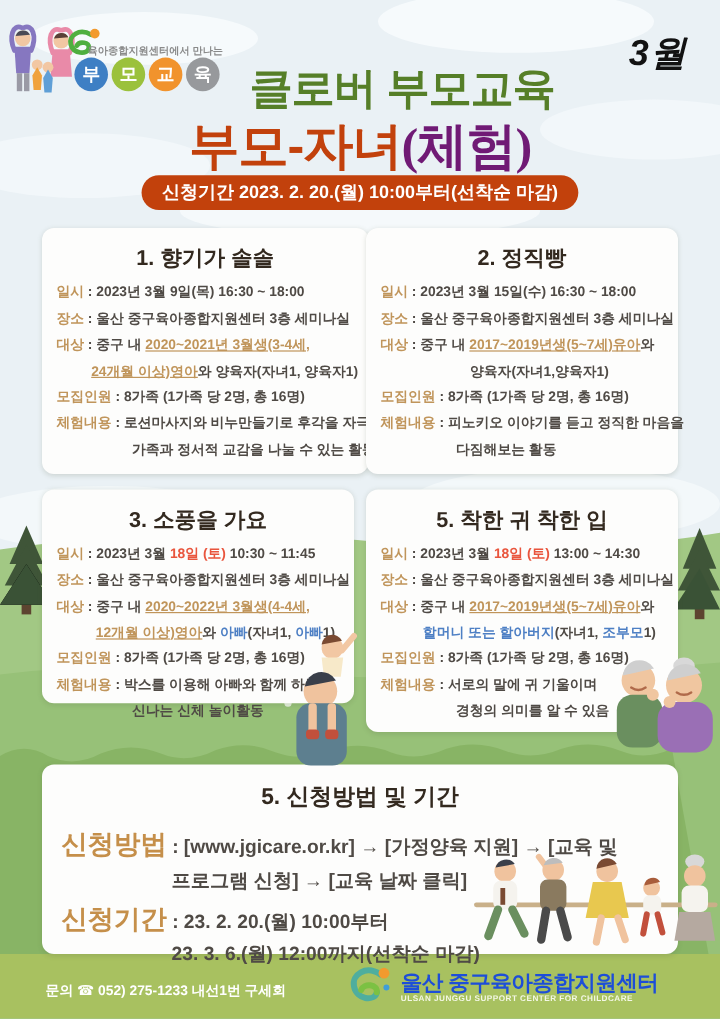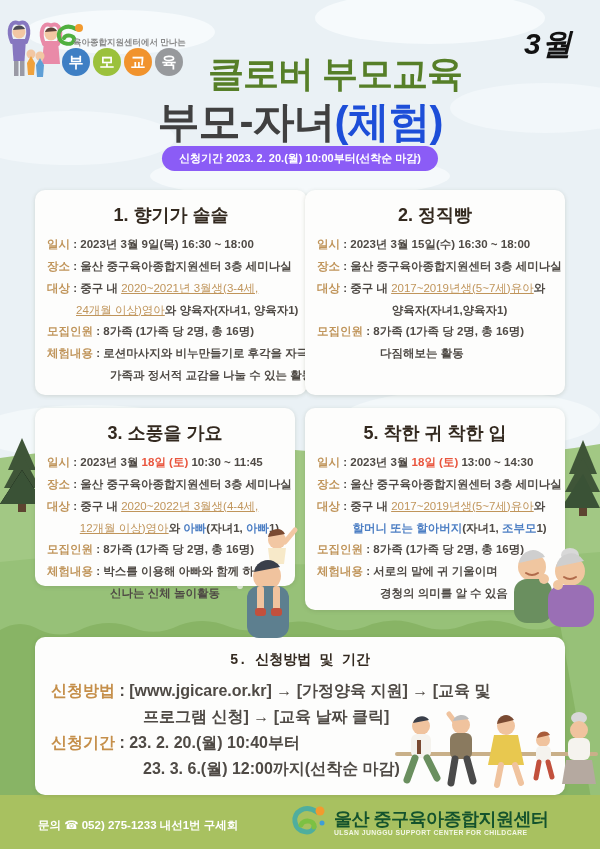--- a/index.html
+++ b/index.html
@@ -20,59 +20,59 @@
   .circles { position:absolute; left:62px; top:48px; z-index:2; display:flex; gap:3px; }
   .circle { width:28px; height:28px; border-radius:50%; color:#fff;
     font-size:15px; font-weight:800; display:flex; align-items:center; justify-content:center; }
   .c-bu { background:#3e7fc4; } .c-mo { background:#9bc13c; }
   .c-gyo { background:#f1932d; } .c-yuk { background:#97999c; }
 
   .main-title { position:absolute; left:150px; top:50px; width:370px; z-index:2;
     text-align:center; font-size:36px; font-weight:800; color:#567f28; letter-spacing:-1px; }
   .subtitle { position:absolute; left:80px; top:94px; width:440px; z-index:2;
     text-align:center; font-size:42px; font-weight:800; letter-spacing:-1px; }
-  .sub-main { color:#404040; } .sub-paren { color:#1d4ed8; }
+  .sub-main { color:#c2410c; } .sub-paren { color:#701a75;font-family:Liberation Serif, serif; }
   .pill { position:absolute; left:50%; transform:translateX(-50%); top:146px; z-index:2;
-    background:#8b5cf6; color:#ffffff; border-radius:17px; padding:5px 17px;
-    font-size:11px; font-weight:800; white-space:nowrap; }
+    background:#c2410c; color:#ffffff; border-radius:17px; padding:5px 17px;
+    font-size:15px; font-weight:800; white-space:nowrap; }
 
   
   .card { position:absolute; z-index:2; background:#fdfdfc; border-radius:10px;
     box-shadow:0 1px 4px rgba(80,90,60,.18); padding:11px 12px 8px; box-sizing:border-box; }
   .card1 { left:35px; top:190px; width:272px; height:205px; }
   .card2 { left:305px; top:190px; width:260px; height:205px; }
   .card3 { left:35px; top:408px; width:260px; height:178px; }
   .card4 { left:305px; top:408px; width:260px; height:202px; }
   .card5 { left:35px; top:637px; width:530px; height:158px; padding:12px 16px 8px; }
   .card-title { text-align:center; font-size:18px; font-weight:800; color:#33291f; margin:2px 0 7px; }
   .line { font-size:11.5px; line-height:1.9; color:#4f4a45; font-weight:700; white-space:nowrap; }
   .lbl { color:#c0955b; font-weight:800; }
-  .u   { color:#c0955b; font-weight:400; text-decoration:underline; }
+  .u   { color:#c0955b; font-weight:700; text-decoration:underline; }
   .red { color:#e9553d; font-weight:800;text-align:right; }
   .blue{ color:#4d7fc4; font-weight:800; }
   .ind  { padding-left:29px;text-align:center; }
   .ind2 { padding-left:63px; }
 
-  .card5 .card-title { font-size:14px; margin-bottom:9px;font-family:Liberation Mono, monospace; }
+  .card5 .card-title { font-size:19px; margin-bottom:9px; }
   .line5 { font-size:16px; line-height:1.62; color:#4f4a45; font-weight:700; white-space:nowrap; }
-  .line5 .lbl { color:#c58f4a; font-size:16px; }
+  .line5 .lbl { color:#c58f4a; font-size:22px; }
   .ind5 { padding-left:92px; }
 
   
   .illus { position:absolute; z-index:3; }
   .dad-child   { left:233px; top:524px; }
   .grandpar    { left:502px; top:533px; }
   .tug         { left:393px; top:710px; }
 
   
   .contact { position:absolute; left:38px; top:818px; z-index:2;
     color:#ffffff; font-size:11.5px; font-weight:700; }
   .footer-org { position:absolute; left:287px; top:803px; z-index:2;
     display:flex; align-items:center; gap:7px; }
-  .org-name { color:#14532d; font-size:18px; font-weight:800; letter-spacing:-0.5px; line-height:1.1; }
+  .org-name { color:#1d4ed8; font-size:18px; font-weight:800; letter-spacing:-0.5px; line-height:1.1; }
   .org-en { color:#f3f7e5; font-size:6.8px; font-weight:700; letter-spacing:0.4px; }
 </style>
 </head>
 <body>
 
 <div class="poster">
 
   <svg class="bg" viewBox="0 0 600 849">
     <rect width="600" height="849" fill="#eaf1f5"></rect>
     <g>
@@ -159,20 +159,21 @@
     <div class="line ind2"><span>가족과 정서적 교감을 나눌 수 있는 활동입니다.</span></div>
   </div>
 
   <div class="card card2">
     <div class="card-title">2. 정직빵</div>
     <div class="line"><span class="lbl">일시</span><span> : </span><span>2023년 3월 15일(수) 16:30 ~ 18:00</span></div>
     <div class="line"><span class="lbl">장소</span><span> : </span><span>울산 중구육아종합지원센터 3층 세미나실</span></div>
     <div class="line"><span class="lbl">대상</span><span> : </span><span>중구 내 </span><span class="u">2017~2019년생(5~7세)유아</span><span>와</span></div>
     <div class="line ind"><span>양육자(자녀1,양육자1)</span></div>
     <div class="line"><span class="lbl">모집인원</span><span> : </span><span>8가족 (1가족 당 2명, 총 16명)</span></div>
+    <div class="line"><span class="lbl">체험내용</span><span> : </span><span>피노키오 이야기를 듣고 정직한 마음을</span></div>
     <div class="line ind2"><span>다짐해보는 활동</span></div>
   </div>
 
   <div class="card card3">
     <div class="card-title">3. 소풍을 가요</div>
     <div class="line"><span class="lbl">일시</span><span> : </span><span>2023년 3월 </span><span class="red">18일 (토)</span><span> 10:30 ~ 11:45</span></div>
     <div class="line"><span class="lbl">장소</span><span> : </span><span>울산 중구육아종합지원센터 3층 세미나실</span></div>
     <div class="line"><span class="lbl">대상</span><span> : </span><span>중구 내 </span><span class="u">2020~2022년 3월생(4-4세,</span></div>
     <div class="line ind"><span class="u">12개월 이상)영아</span><span>와 </span><span class="blue">아빠</span><span>(자녀1, </span><span class="blue">아빠</span><span>1)</span></div>
     <div class="line"><span class="lbl">모집인원</span><span> : </span><span>8가족 (1가족 당 2명, 총 16명)</span></div>
@@ -188,21 +189,21 @@
     <div class="line ind"><span class="blue">할머니 또는 할아버지</span><span>(자녀1, </span><span class="blue">조부모</span><span>1)</span></div>
     <div class="line"><span class="lbl">모집인원</span><span> : </span><span>8가족 (1가족 당 2명, 총 16명)</span></div>
     <div class="line"><span class="lbl">체험내용</span><span> : </span><span>서로의 말에 귀 기울이며</span></div>
     <div class="line ind2"><span>경청의 의미를 알 수 있음</span></div>
   </div>
 
   <div class="card card5">
     <div class="card-title">5. 신청방법 및 기간</div>
     <div class="line5"><span class="lbl">신청방법</span><span> : </span><span>[www.jgicare.or.kr] → [가정양육 지원] → [교육 및</span></div>
     <div class="line5 ind5"><span>프로그램 신청] → [교육 날짜 클릭]</span></div>
-    <div class="line5"><span class="lbl">신청기간</span><span> : </span><span>23. 2. 20.(월) 10:40부터</span></div>
+    <div class="line5"><span class="lbl">신청기간</span><span> : </span><span>23. 2. 20.(월) 10:00부터</span></div>
     <div class="line5 ind5"><span>23. 3. 6.(월) 12:00까지(선착순 마감)</span></div>
   </div>
 
   <svg class="illus dad-child" width="70" height="120" viewBox="0 0 70 120">
     <path d="M52,18 l10,-12" stroke="#f2c7a3" stroke-width="5" stroke-linecap="round"></path>
     <circle cx="44" cy="16" r="9" fill="#f2c7a3"></circle>
     <path d="M35,13 a9,9 0 0 1 17,-3 Z" fill="#7a4a32"></path>
     <path d="M35,24 h18 l-2,16 h-14 Z" fill="#f7e9c9"></path>
     <circle cx="34" cy="52" r="14" fill="#f0c39e"></circle>
     <path d="M21,48 a14,14 0 0 1 26,-5 Z" fill="#3a3f4a"></path>

